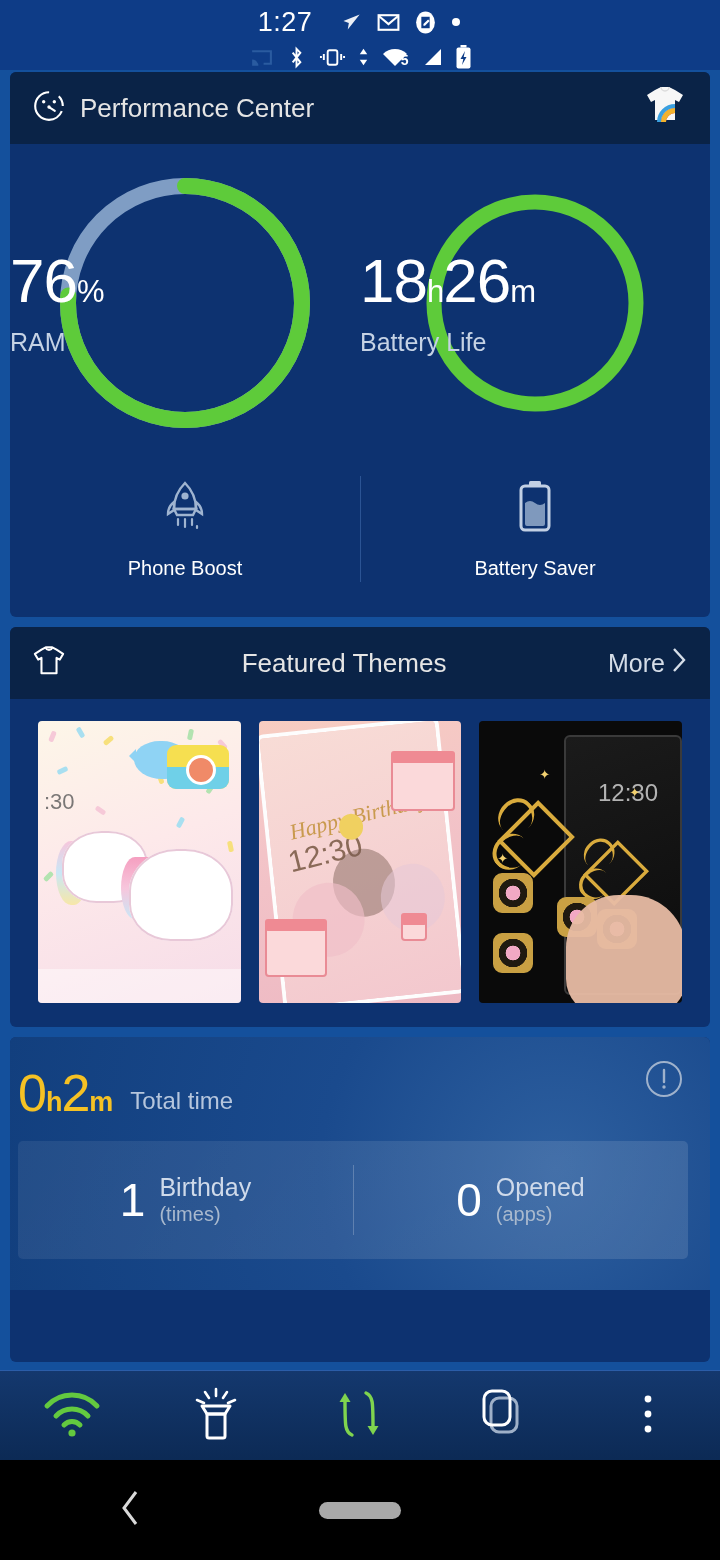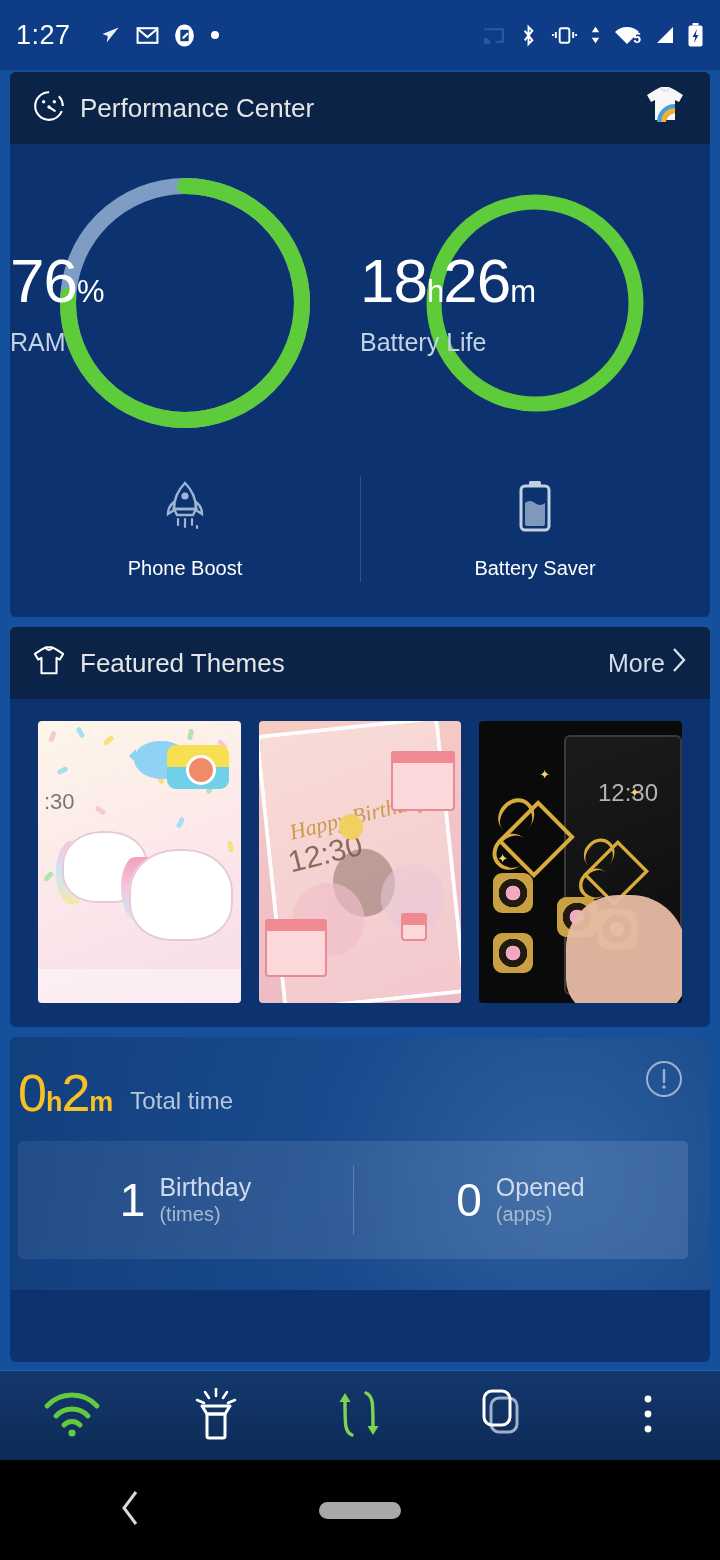--- a/index.html
+++ b/index.html
@@ -8,21 +8,21 @@
     background:#14509c;
     font-family:"Liberation Sans", sans-serif;
     overflow:hidden;
   }
   .screen { position:relative; width:720px; height:1560px; background:#14509c; }
 
   
   .statusbar{
     position:absolute; top:0; left:0; width:720px; height:70px;
     background:#0e3c87;
-    display:flex; align-items:center; padding:0 16px;
+    display:flex; align-items:center; padding:0 16px;flex-direction:column;
   }
   .sb-clock{ color:#fff; font-size:27px; letter-spacing:.5px; margin-right:14px; }
   .sb-left{ display:flex; align-items:center; gap:12px; flex:1; }
   .sb-right{ display:flex; align-items:center; gap:11px; }
   .sb-icon{ display:flex; align-items:center; justify-content:center; }
 
   
   .card{
     position:absolute; left:10px; width:700px;
     background:#0d3270; border-radius:6px; overflow:hidden;
@@ -53,21 +53,21 @@
 
   .actions{ display:flex; height:150px; position:relative; margin-top:10px; }
   .action{ flex:1; display:flex; flex-direction:column; align-items:center; justify-content:center; gap:18px; }
   .action-label{ color:#fff; font-size:20px; }
   .act-divider{
     position:absolute; left:50%; top:22px; bottom:22px; width:1px;
     background:#2b5494;
   }
 
   
-  #themes-card{ top:627px; height:400px; }
+  #themes-card{ top:627px; height:400px;text-align:center; }
   .theme-row{ display:flex; gap:18px; padding:22px 28px 26px 28px; }
   .theme-thumb{
     width:205px; height:282px; border-radius:4px; overflow:hidden;
     position:relative; background:#222;
   }
 
   
   .t1{ background:linear-gradient(160deg,#fdf6e8 0%,#fde9ea 45%,#f6dce8 100%); }
   .t1 .bird{
     position:absolute; left:96px; top:20px; width:54px; height:38px;

